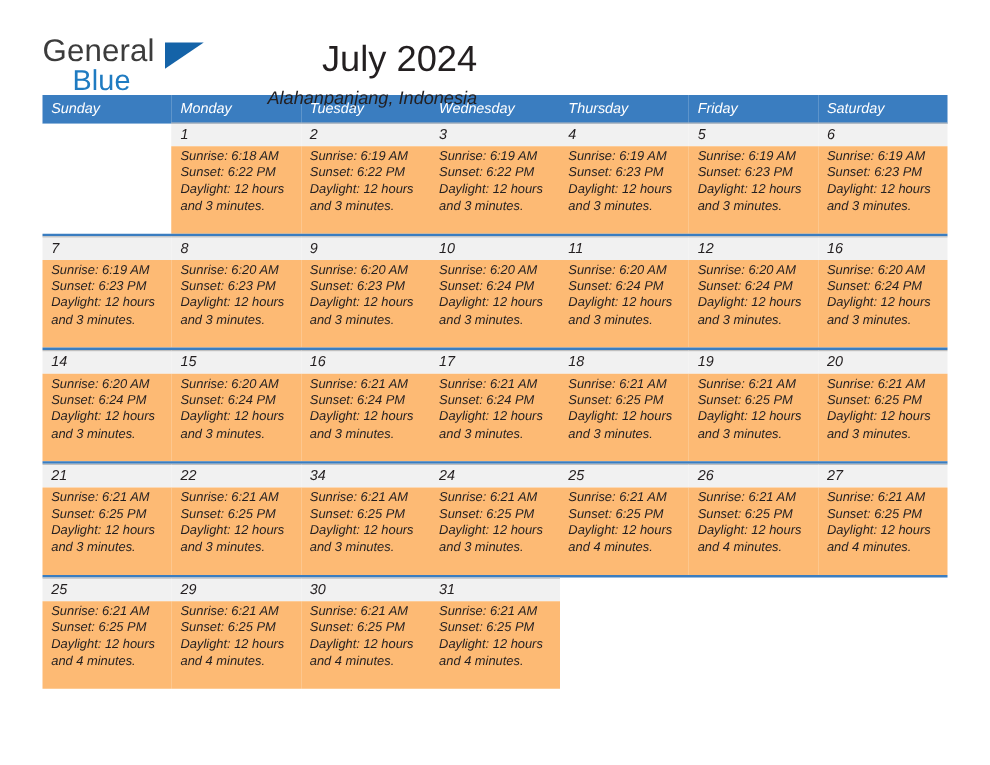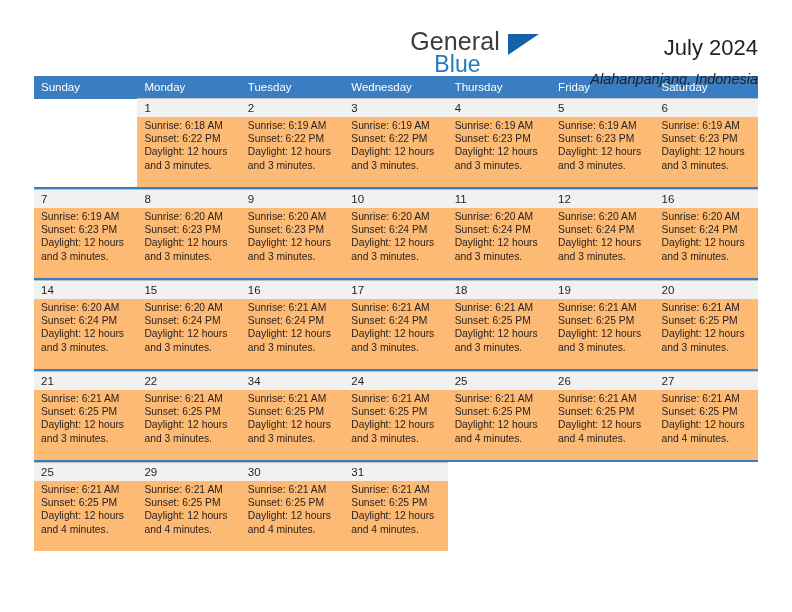--- a/index.html
+++ b/index.html
@@ -7,44 +7,44 @@
     width: 792px; height: 612px;
     background: #ffffff;
     font-family: "Liberation Sans", sans-serif;
     color: #231f20;
     overflow: hidden;
   }
   .page { position: relative; width: 792px; height: 612px; padding: 0 34px; }
 
   
   .topbar {
-    display: flex; align-items: flex-start; justify-content: flex-end;
+    display: flex; align-items: flex-start; justify-content: flex-start;
     padding-top: 28px; height: 76px;
   }
   .brand { position: relative; width: 180px; height: 56px; }
   .brand-general {
     font-size: 25px; color: #3c3c3c; letter-spacing: .1px;
     line-height: 27px; display: block;
   }
   .brand-blue {
     font-size: 23px; color: #1f7bc1; letter-spacing: .1px;
     line-height: 25px; display: block; margin-left: 24px; margin-top: -3px;
   }
   .brand-tri {
     position: absolute; left: 98px; top: 6px;
     width: 0; height: 0;
     border-left: 31px solid #1463a8;
     border-bottom: 21px solid transparent;
   }
   .titles { text-align: right; padding-top: 2px; }
-  .month-title { font-size: 22px; font-weight: normal; color: #231f20; line-height: 36px; }
+  .month-title { font-size: 29px; font-weight: normal; color: #231f20; line-height: 36px; }
   .location { font-size: 14.5px; color: #231f20; line-height: 26px; font-style: italic; }
 
   
-  .calendar { width: 724px; }
+  .calendar { width: 724px; font-style: italic; }
   table.cal { width: 100%; border-collapse: collapse; table-layout: fixed; }
 
   thead th {
     background: #3a7dc0;
     color: #ffffff;
     font-size: 11.5px;
     font-weight: normal;
     text-align: left;
     padding: 5px 0 5px 7px;
     height: 21px;

